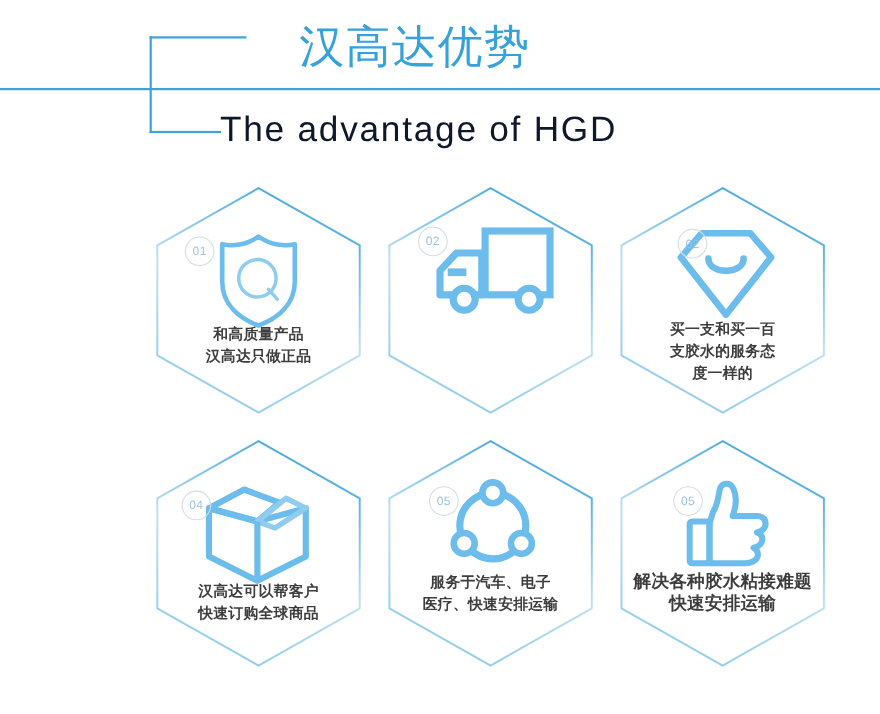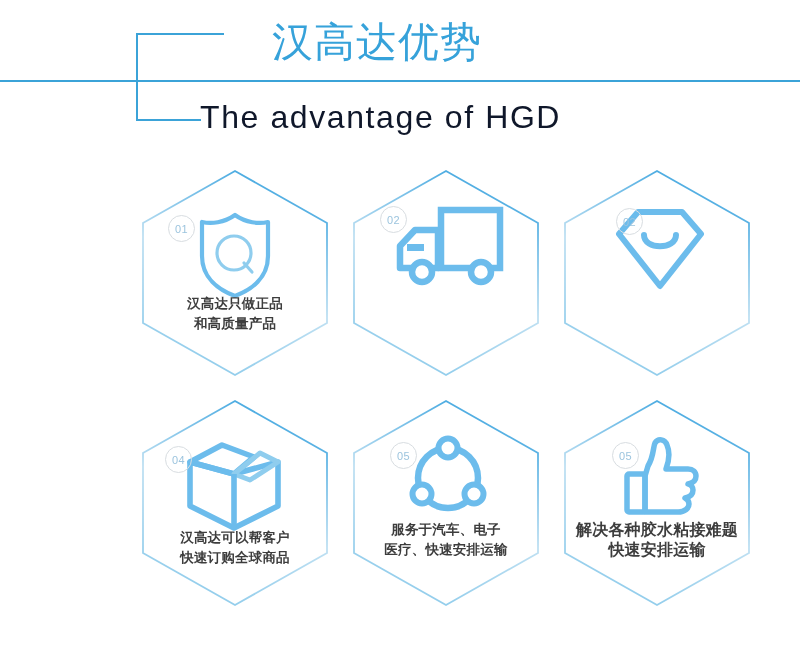--- a/index.html
+++ b/index.html
@@ -170,22 +170,22 @@
         </defs>
         <polygon points="95,3 187,55 187,155 95,207 3,155 3,55" fill="none" stroke="url(#hg1)" stroke-width="1.8"></polygon>
       </svg>
       <div class="badge" style="left:28px; top:47px;">01</div>
       <svg class="hex-icon" style="left:51px; top:40px;" width="88" height="92" viewBox="0 0 88 92">
         <path d="M44 7 C33 15 20 16 11 14 L11 48 C11 70 28 82 44 88 C60 82 77 70 77 48 L77 14 C68 16 55 15 44 7 Z" fill="none" stroke="#6cbcec" stroke-width="4.2" stroke-linejoin="round"></path>
         <circle cx="43" cy="45" r="17" fill="none" stroke="#8fcdee" stroke-width="3.2"></circle>
         <line x1="53" y1="55" x2="61" y2="64" stroke="#8fcdee" stroke-width="3.2" stroke-linecap="round"></line>
       </svg>
       <div class="hex-text" style="top:126px;">
+        <div>和高质量产品</div>
         <div>汉高达只做正品</div>
-        <div>和高质量产品</div>
       </div>
     </div>
 
     <div class="hex-cell r1 c2">
       <svg class="hex-outline" viewBox="0 0 190 210">
         <defs>
           <linearGradient id="hg2" x1="0.5" y1="0" x2="0.1" y2="1">
             <stop offset="0%" stop-color="#4fade2"></stop>
             <stop offset="45%" stop-color="#bfe0f2"></stop>
             <stop offset="100%" stop-color="#86c8ea"></stop>
@@ -216,20 +216,25 @@
             <stop offset="100%" stop-color="#86c8ea"></stop>
           </linearGradient>
         </defs>
         <polygon points="95,3 187,55 187,155 95,207 3,155 3,55" fill="none" stroke="url(#hg3)" stroke-width="1.8"></polygon>
       </svg>
       <div class="badge" style="left:54px; top:40px;">02</div>
       <svg class="hex-icon" style="left:51px; top:38px;" width="94" height="86" viewBox="0 0 94 86">
         <path d="M25 6 L69 6 L88 28 L47 80 L6 28 Z" fill="none" stroke="#6cbcec" stroke-width="6" stroke-linejoin="round"></path>
         <path d="M31 29 C31 44 63 44 63 29" fill="none" stroke="#6cbcec" stroke-width="6" stroke-linecap="round"></path>
       </svg>
+      <div class="hex-text" style="top:122px;">
+        <div>买一支和买一百</div>
+        <div>支胶水的服务态</div>
+        <div>度一样的</div>
+      </div>
     </div>
 
     <div class="hex-cell r2 c1">
       <svg class="hex-outline" viewBox="0 0 190 210">
         <defs>
           <linearGradient id="hg4" x1="0.5" y1="0" x2="0.1" y2="1">
             <stop offset="0%" stop-color="#4fade2"></stop>
             <stop offset="45%" stop-color="#bfe0f2"></stop>
             <stop offset="100%" stop-color="#86c8ea"></stop>
           </linearGradient>

